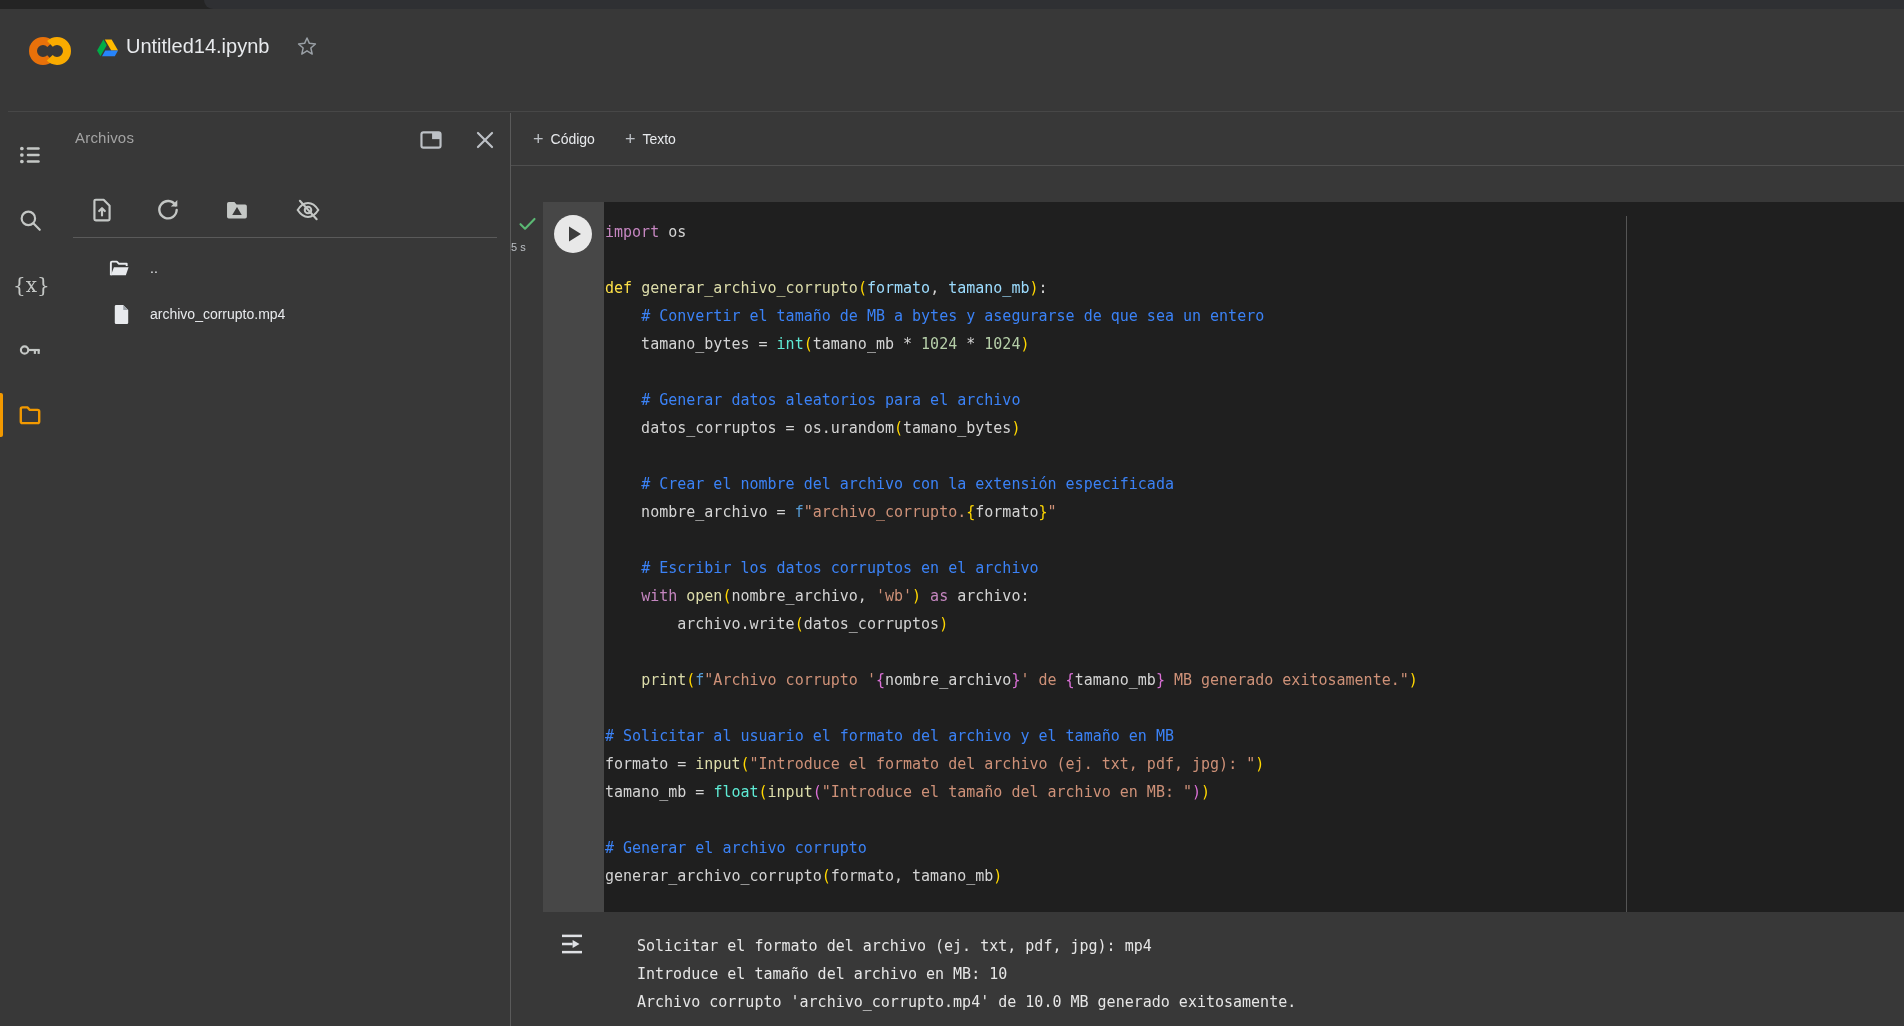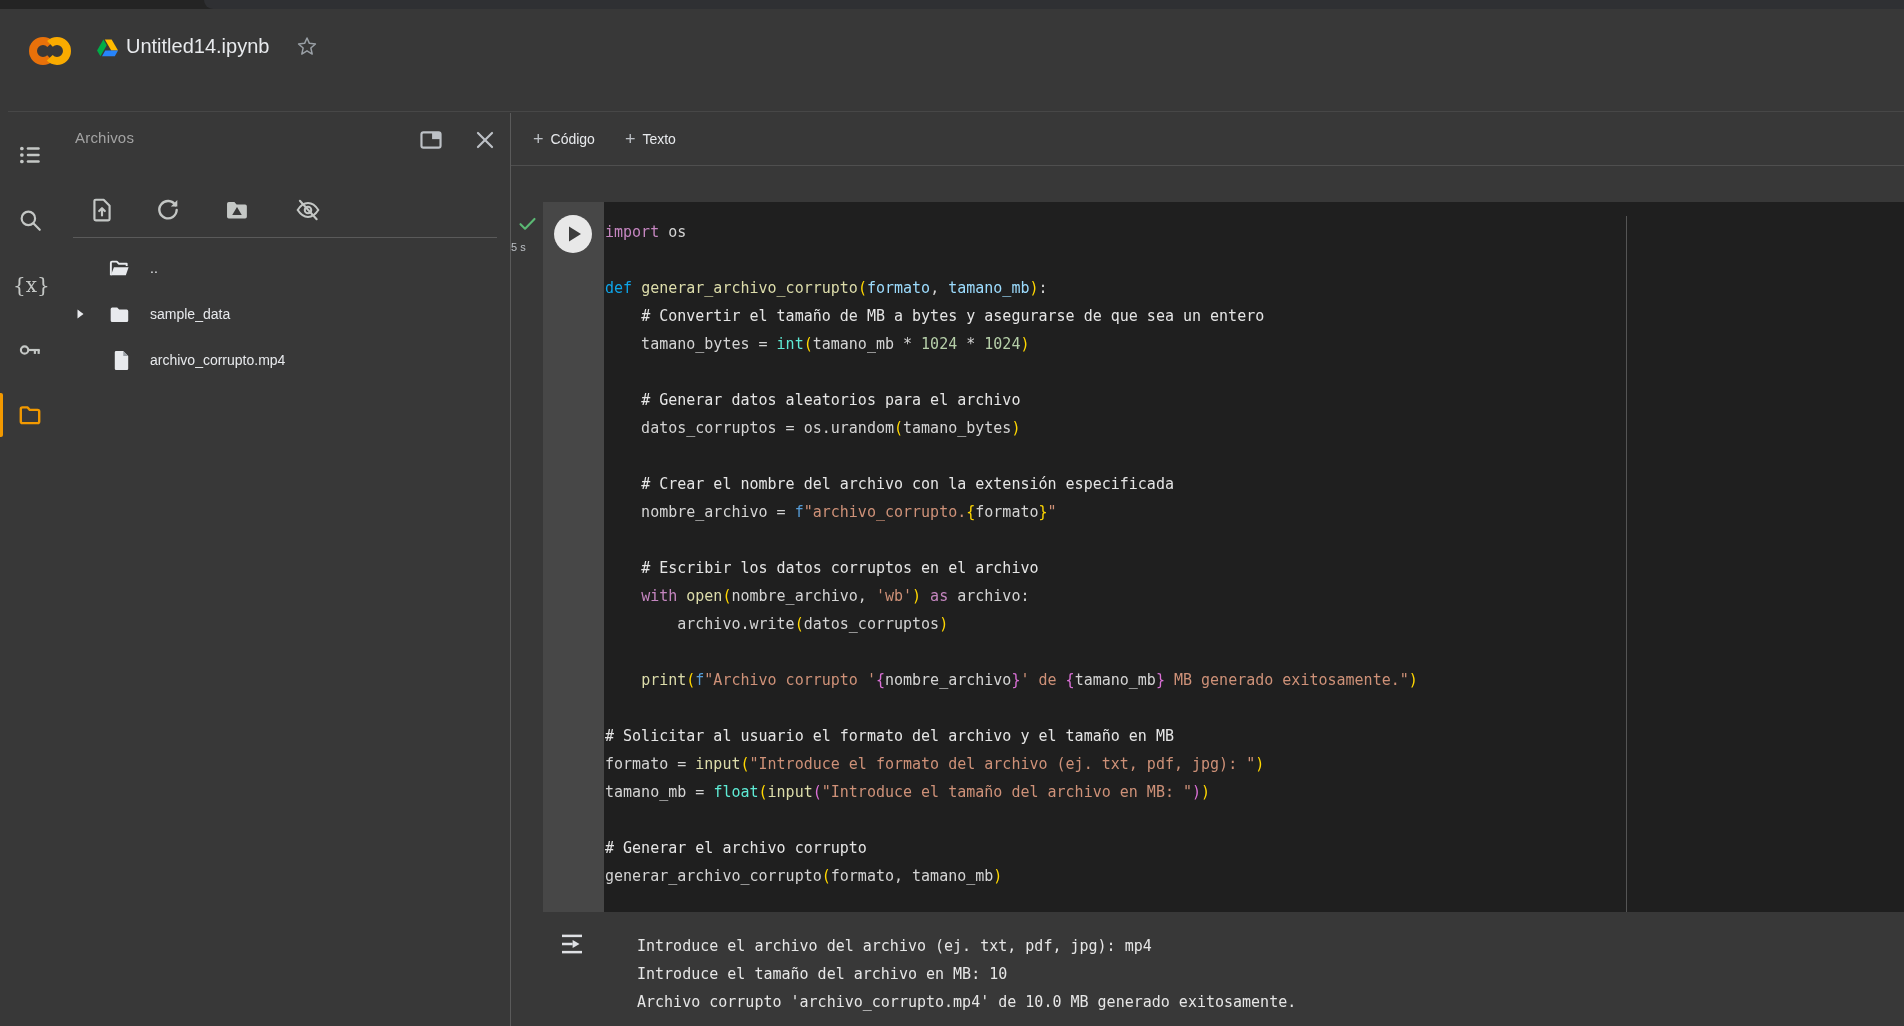--- a/index.html
+++ b/index.html
@@ -57,26 +57,26 @@
   .code{position:absolute;left:61px;top:0;right:0;bottom:0;padding:16px 0 0 1px;
     font-family:"DejaVu Sans Mono",monospace;font-size:15px;line-height:28px;white-space:pre;}
   .code-line{height:28px;}
 
   .output{position:absolute;left:0;top:799px;right:0;bottom:0;}
   .out-icon{position:absolute;left:46px;top:17px;width:30px;height:30px;color:#dfe1e5;}
   .out-text{position:absolute;left:126px;top:20px;font-family:"DejaVu Sans Mono",monospace;
     font-size:15px;line-height:28px;white-space:pre;color:#e6e6e6;}
 </style>
 <style>.tok-keyword{color:#c586c0}
-.tok-def{color:#0ea5e9}
+.tok-def{color:#fde047}
 .tok-fprefix{color:#569cd6}
 .tok-function{color:#dcdcaa}
 .tok-type{color:#5eead4}
 .tok-string{color:#ce9178}
-.tok-comment{color:#e5e5e5}
+.tok-comment{color:#3b82f6}
 .tok-number{color:#b5cea8}
 .tok-bracket1{color:#ffd700}
 .tok-bracket2{color:#da70d6}
 .tok-param{color:#9cdcfe}
 .tok-plain{color:#d4d4d4}</style></head>
 <body>
 
 <div class="chrome-strip">
   <div class="tab-edge"></div>
 </div>
@@ -161,29 +161,20 @@
 
   <div class="tree">
     <div class="tree-row">
       <svg class="tree-ic" viewBox="0 0 24 24">
         <path d="M3 19 V6 a1.2 1.2 0 0 1 1.2-1.2 h5 l2 2.2 h8.3 v2.4" fill="none" stroke="currentColor" stroke-width="2" stroke-linejoin="round"></path>
         <path d="M6.2 10.6 h15.3 L18.6 19 H3 Z" fill="currentColor"></path>
       </svg>
       <span class="tree-label">..</span>
     </div>
     <div class="tree-row">
-      <svg class="tree-caret" viewBox="0 0 12 12">
-        <path d="M3.5 1.5 L9.5 6 L3.5 10.5 Z" fill="currentColor"></path>
-      </svg>
-      <svg class="tree-ic" viewBox="0 0 24 24">
-        <path d="M2.8 6.3 a1.6 1.6 0 0 1 1.6-1.6 h5.2 l2 2.2 h7.9 a1.6 1.6 0 0 1 1.6 1.6 v9.8 a1.6 1.6 0 0 1 -1.6 1.6 H4.4 a1.6 1.6 0 0 1 -1.6-1.6 z" fill="currentColor"></path>
-      </svg>
-      <span class="tree-label">sample_data</span>
-    </div>
-    <div class="tree-row">
       <svg class="tree-ic" style="left:50px" viewBox="0 0 24 24">
         <path d="M13.8 2 H6.4 A1.4 1.4 0 0 0 5 3.4 v17.2 A1.4 1.4 0 0 0 6.4 22 h11.2 a1.4 1.4 0 0 0 1.4-1.4 V7.2 Z" fill="currentColor"></path>
         <path d="M13.8 2 L19 7.2 h-5.2 Z" fill="#9aa0a6"></path>
       </svg>
       <span class="tree-label">archivo_corrupto.mp4</span>
     </div>
   </div>
 </div>
 
 <div class="v-divider"></div>
@@ -218,15 +209,15 @@
     <div class="ruler"></div>
   </div>
 
   <div class="output">
     <svg class="out-icon" viewBox="0 0 24 24">
       <line x1="4" y1="5.5" x2="20" y2="5.5" stroke="currentColor" stroke-width="2"></line>
       <line x1="4" y1="12" x2="12.5" y2="12" stroke="currentColor" stroke-width="2"></line>
       <path d="M12.5 8.8 L18 12 L12.5 15.2 Z" fill="currentColor"></path>
       <line x1="4" y1="18.5" x2="20" y2="18.5" stroke="currentColor" stroke-width="2"></line>
     </svg>
-    <div class="out-text"><div>Introduce el archivo del archivo (ej. txt, pdf, jpg): mp4</div><div>Introduce el tamaño del archivo en MB: 10</div><div>Archivo corrupto 'archivo_corrupto.mp4' de 10.0 MB generado exitosamente.</div></div>
+    <div class="out-text"><div>Solicitar el formato del archivo (ej. txt, pdf, jpg): mp4</div><div>Introduce el tamaño del archivo en MB: 10</div><div>Archivo corrupto 'archivo_corrupto.mp4' de 10.0 MB generado exitosamente.</div></div>
   </div>
 </div>
 
 </body></html>

